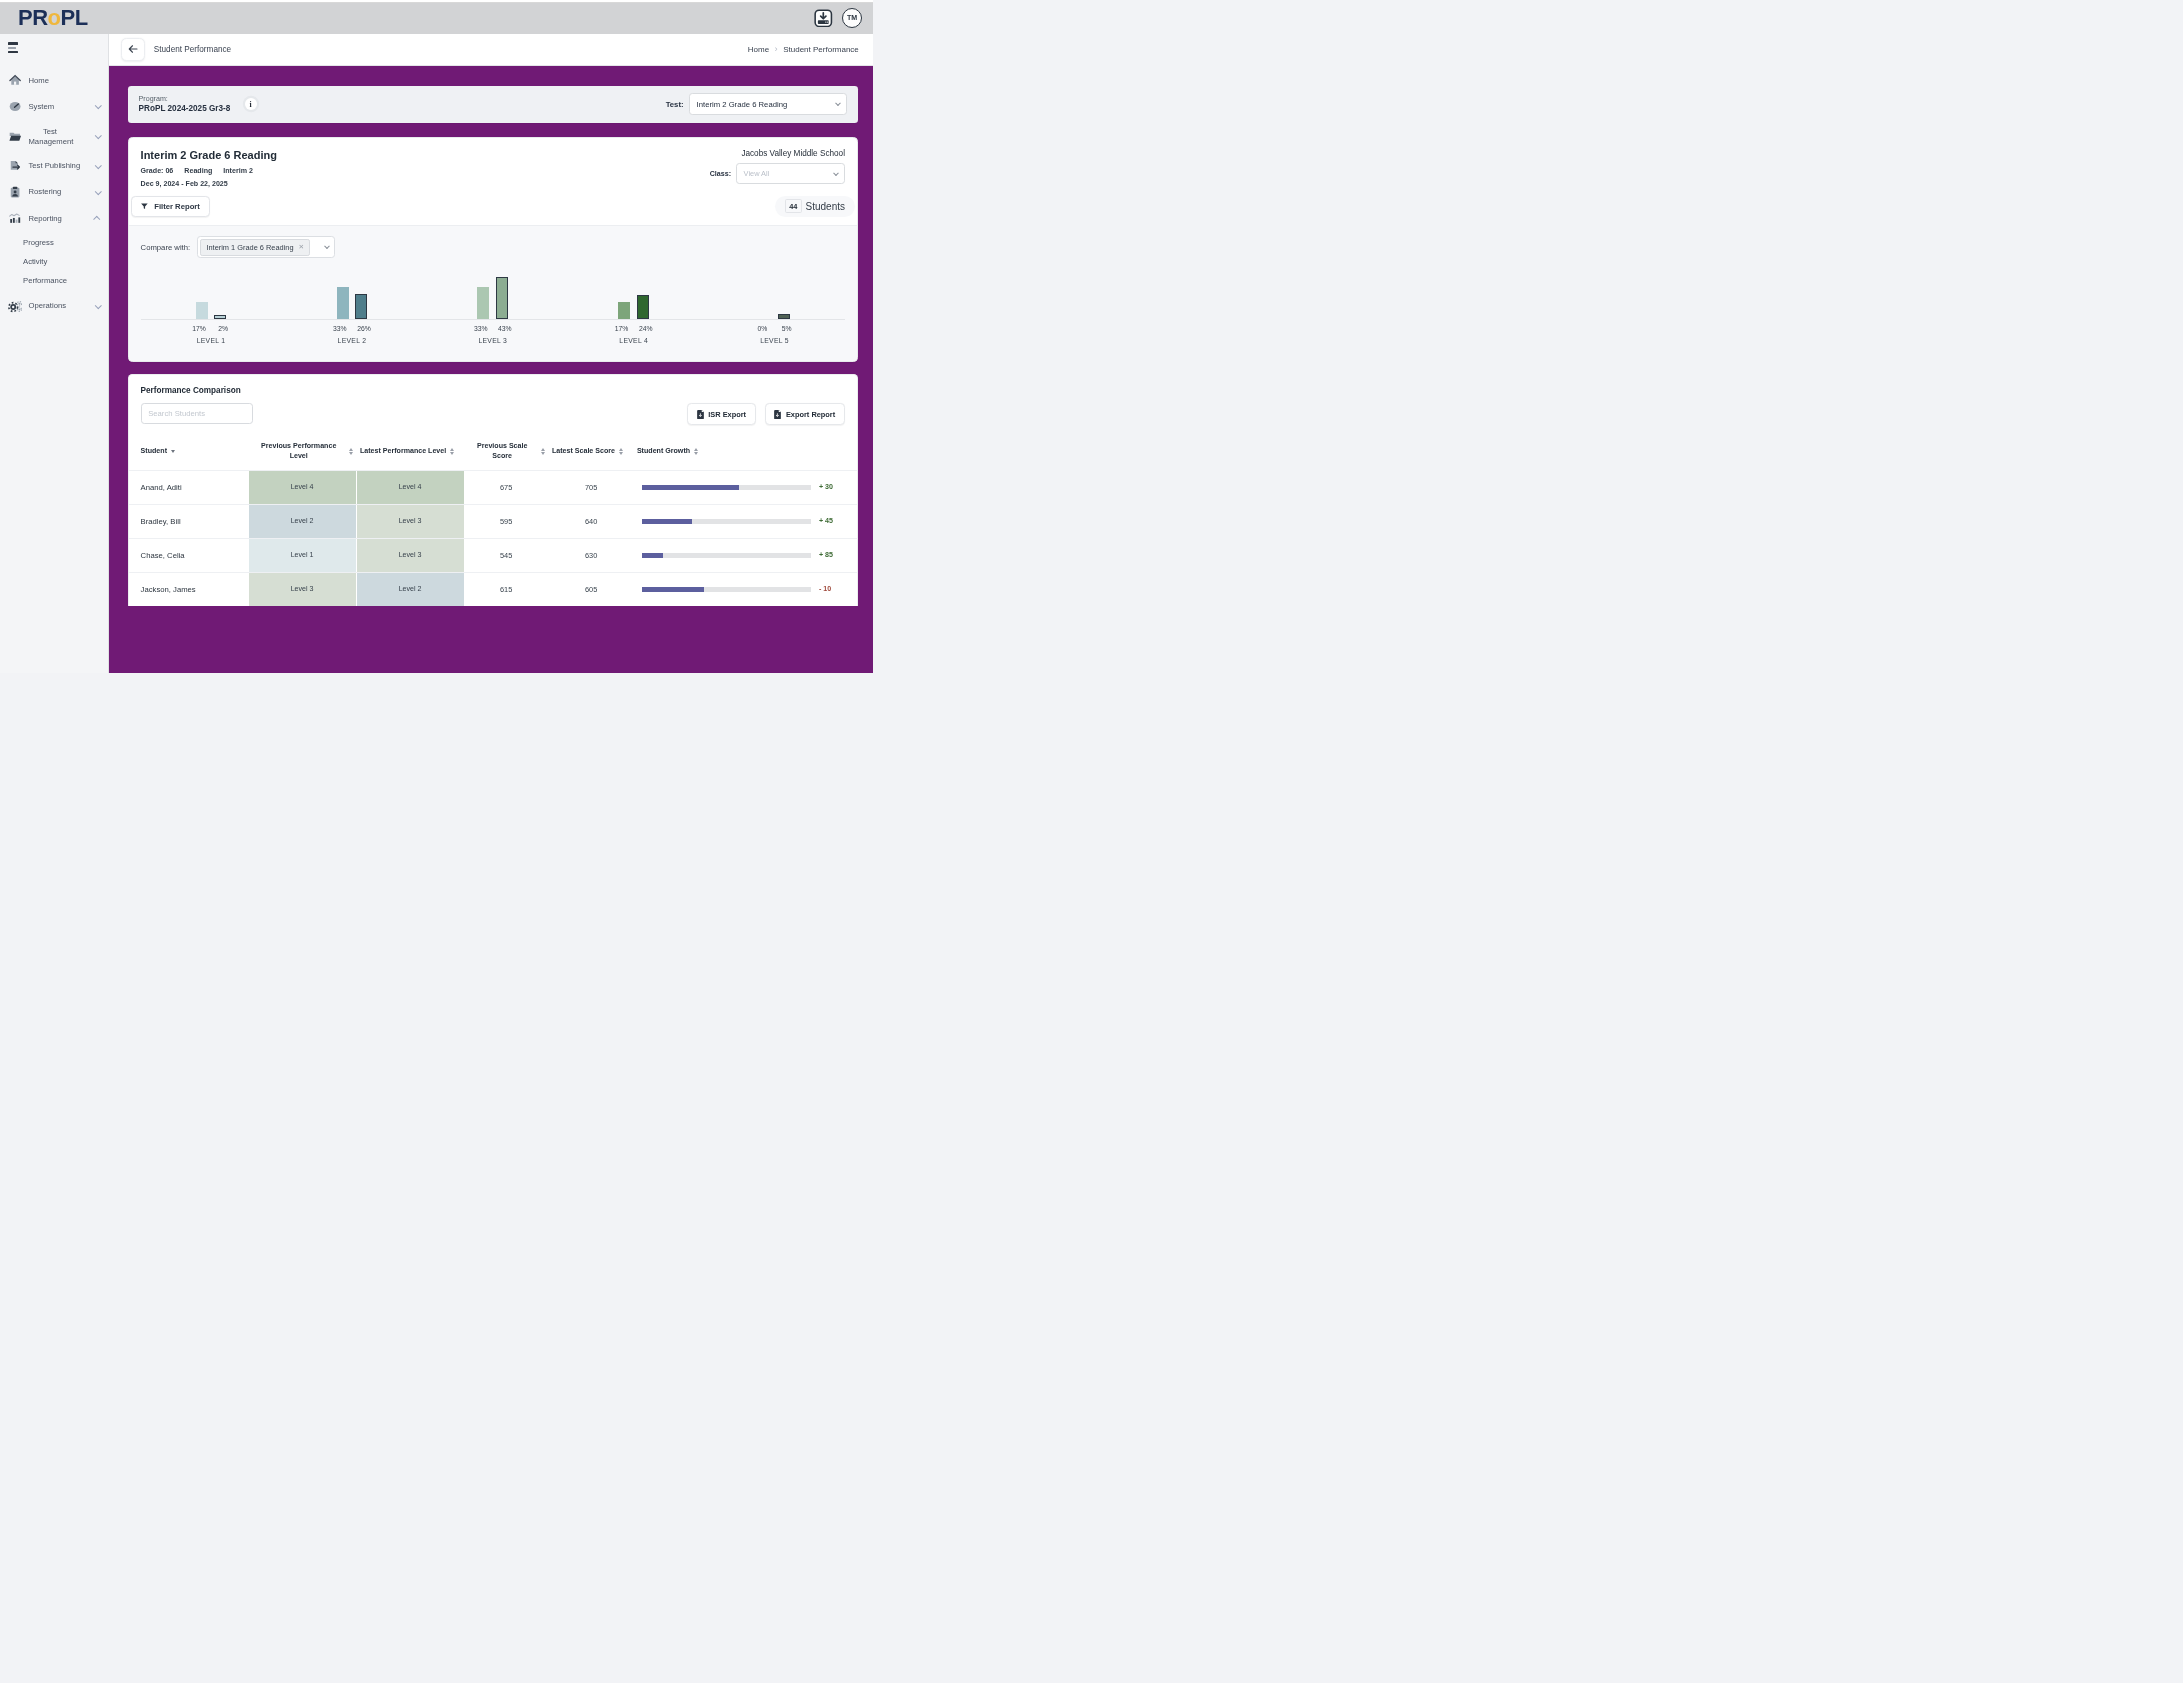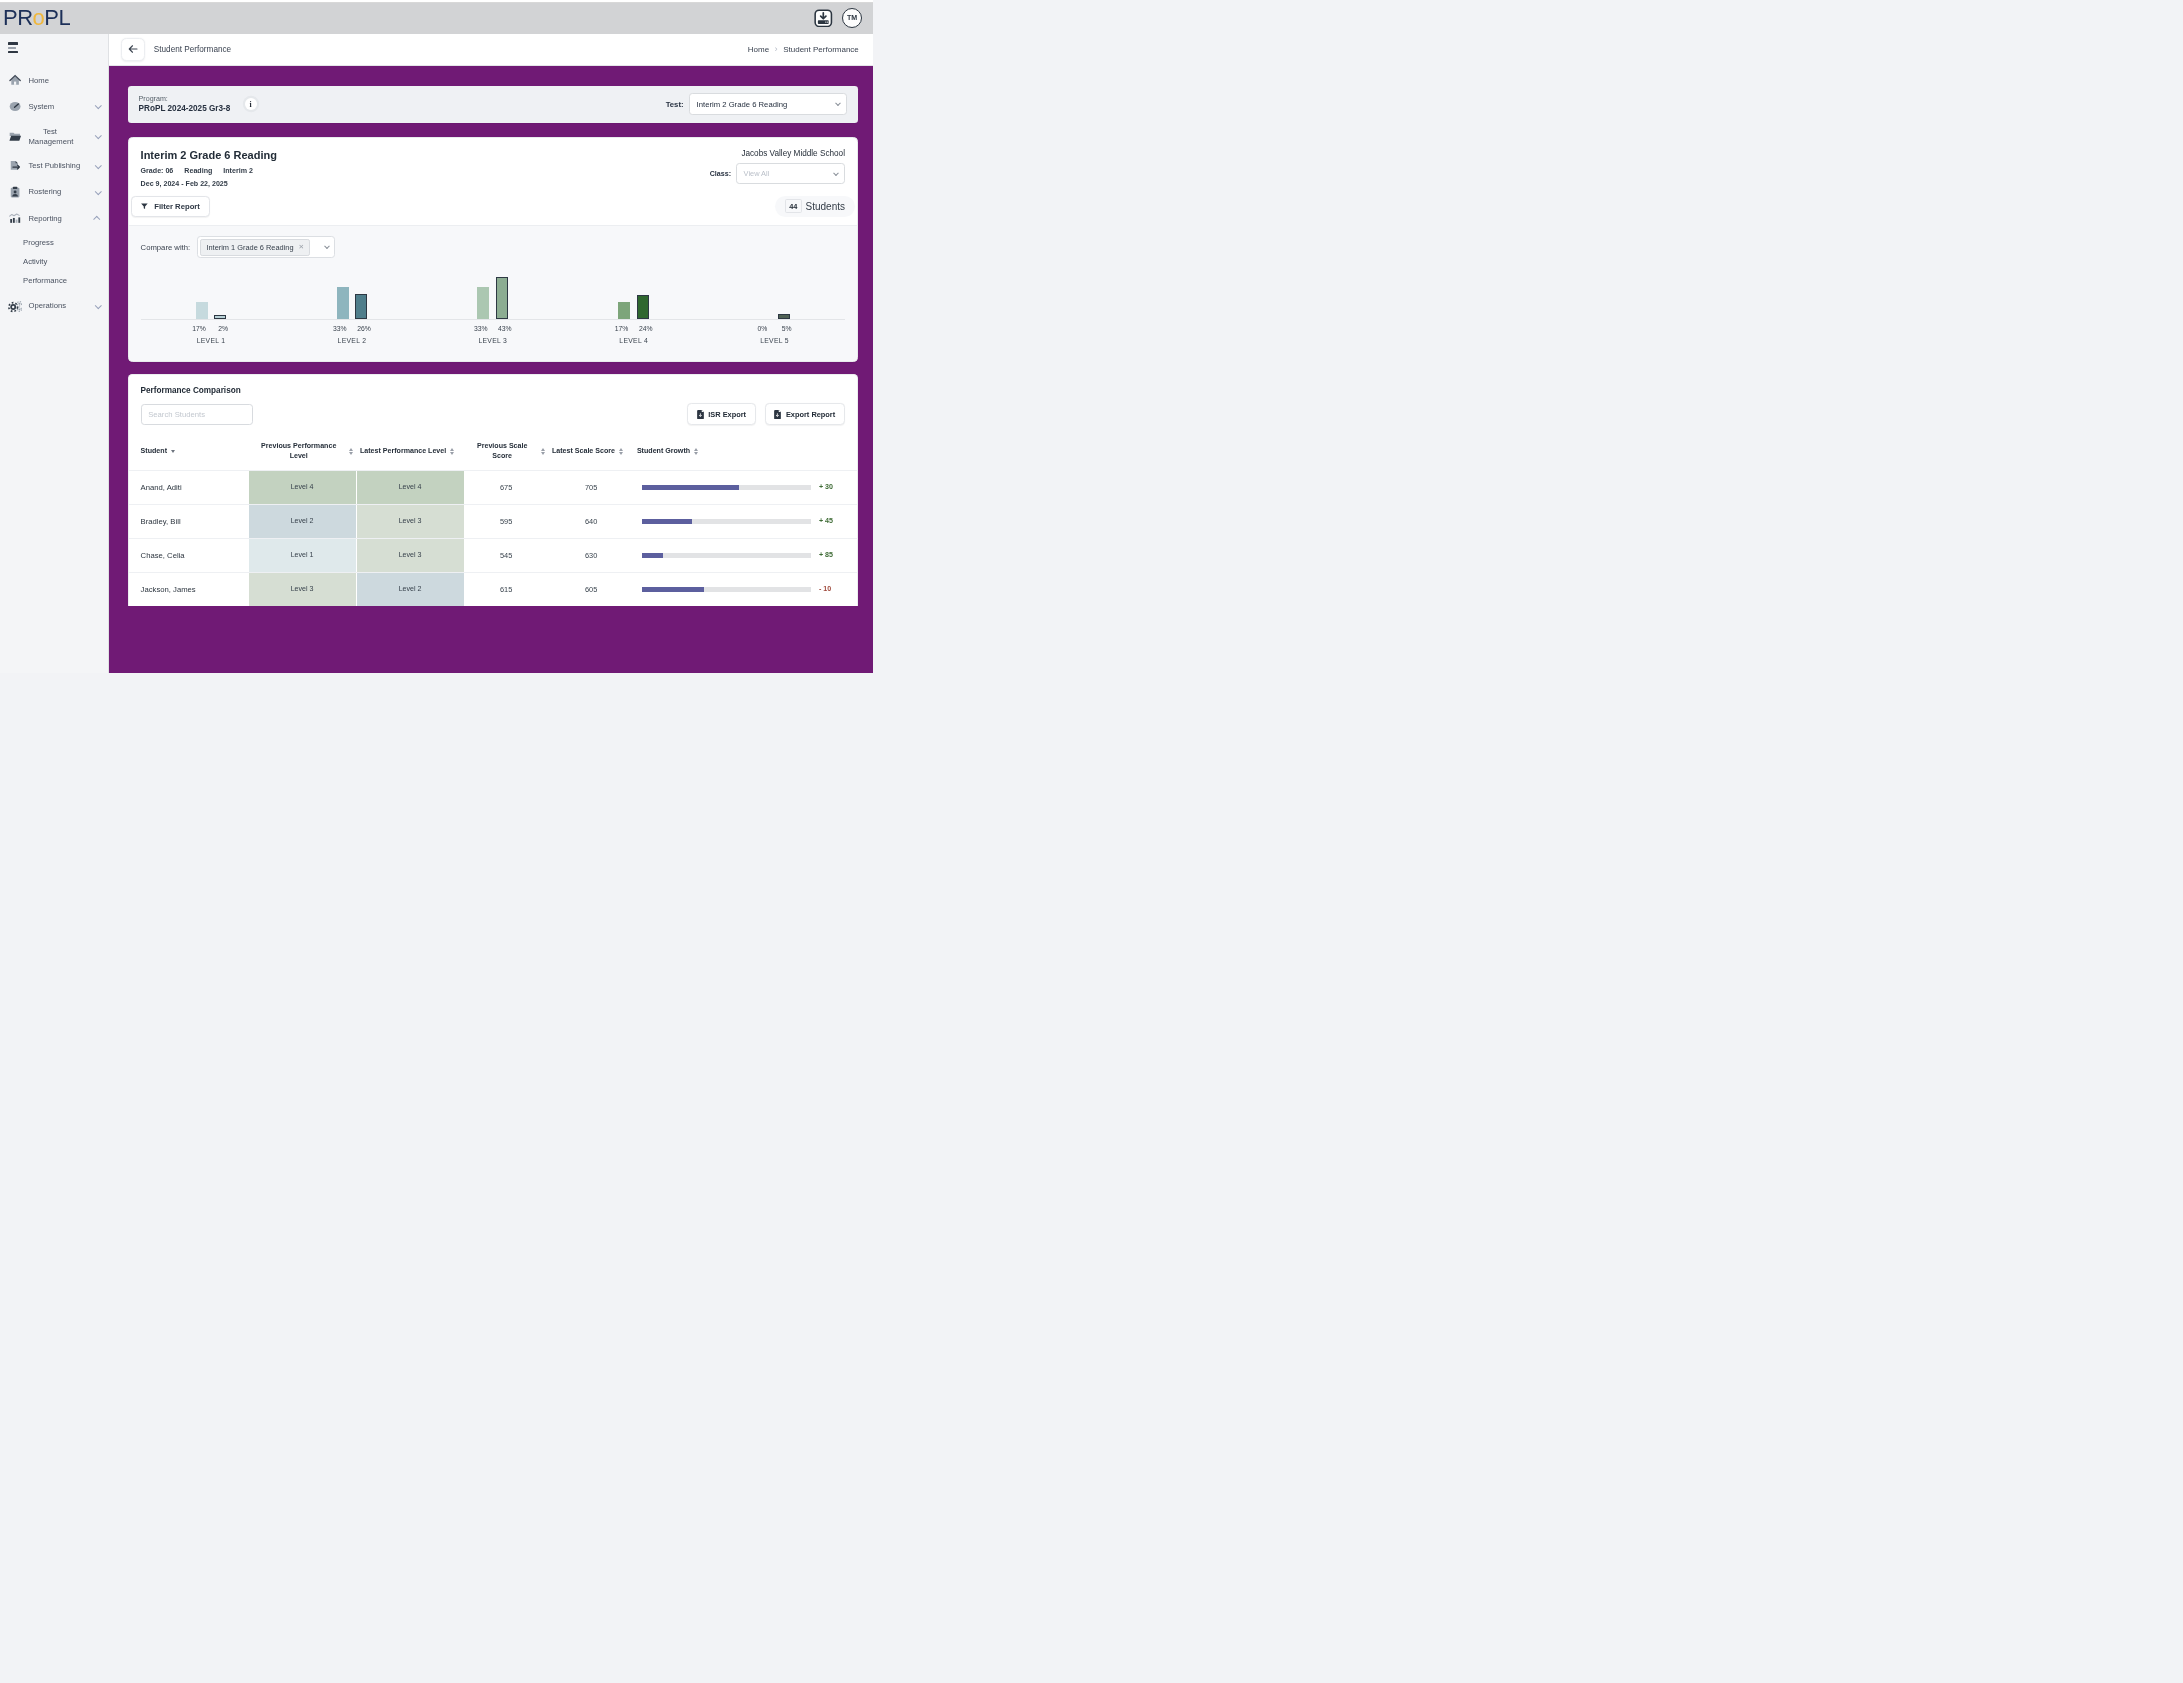--- a/index.html
+++ b/index.html
@@ -2,21 +2,21 @@
 <html style="font-size:8.8px"><head>
 <meta charset="utf-8">
 <style>
   * { margin:0; padding:0; box-sizing:border-box; }
   html,body { width:873px; height:673px; overflow:hidden; background:#f2f3f6;
     font-family:"Liberation Sans", sans-serif; }
 
   
   .top-strip { height:2.7px; background:#fff; border-bottom:0.5px solid #d8d8d8; }
   .app-header { height:31px; background:#d2d3d5; display:flex; align-items:center; }
-  .logo { margin-left:3px; font-size:22px; font-weight:400; letter-spacing:-0.5px; color:#1c2f58; line-height:1; }
+  .logo { margin-left:18px; font-size:22px; font-weight:700; letter-spacing:-0.5px; color:#1c2f58; line-height:1; }
   .logo .o { color:#efb73d; }
   .header-right { margin-left:auto; margin-right:11px; display:flex; align-items:center; gap:8.8px; }
   .dl-btn { width:20px; height:20px; display:flex; align-items:center; justify-content:center; cursor:pointer; }
   .avatar { width:20px; height:20px; border-radius:50%; border:1.4px solid #2b3540; background:#fdfdfd;
     display:flex; align-items:center; justify-content:center; font-size:7.1px; font-weight:700; color:#2b3540; cursor:pointer; }
 
   
   .layout { display:flex; height:639px; }
   .sidebar { width:109px; flex:none; background:#f4f5f7; border-right:0.5px solid #dfe1e4; padding-top:8.8px; }
   .hamburger { margin-left:7.7px; width:13px; cursor:pointer; }
@@ -113,21 +113,21 @@
   .bar.latest { border:1.1px solid #2d3843; }
   .labels-row { display:flex; }
   .clabels { flex:1; display:flex; flex-direction:column; align-items:center; }
   .pcts { display:flex; gap:7.7px; margin-top:5px; font-size:6.8px; color:#39424d; }
   .pcts span { min-width:16.4px; text-align:center; }
   .lvl-name { margin-top:5.5px; font-size:6.8px; color:#39424d; letter-spacing:0.3px; }
 
   
   .comparison-card { margin-top:12px; background:#fff; border:0.5px solid #eceef0; border-bottom:none; border-radius:4.4px 4.4px 0 0; padding-top:11px; }
   .comp-heading { font-size:8.2px; font-weight:700; color:#222b36; margin:0 12px 8.8px; }
-  .comp-controls { display:flex; justify-content:space-between; align-items:center; margin:0 12px 10px; }
+  .comp-controls { display:flex; justify-content:space-between; align-items:flex-start; margin:0 12px 10px; }
   .search-input { width:112px; height:21px; border:0.5px solid #d8dbdf; border-radius:3.3px; padding:0 6.6px; font-size:7.7px;
     color:#333; font-family:"Liberation Sans", sans-serif; outline:none; }
   .search-input::placeholder { color:#c3c8cf; }
   .export-btns { display:flex; gap:8.8px; }
   .export-btn { height:22px; padding:0 8.8px; background:#fff; border:0.5px solid #e6e8eb; border-radius:4.4px;
     box-shadow:0 0.5px 1.1px rgba(0,0,0,.05); display:flex; align-items:center; gap:3.8px; cursor:pointer;
     font-size:7.4px; font-weight:700; color:#232c37; }
 
   .grid-cols { display:grid; grid-template-columns:120px 108px 107px 85px 85px 1fr; }
   .thead { padding:2.2px 0 0; }

